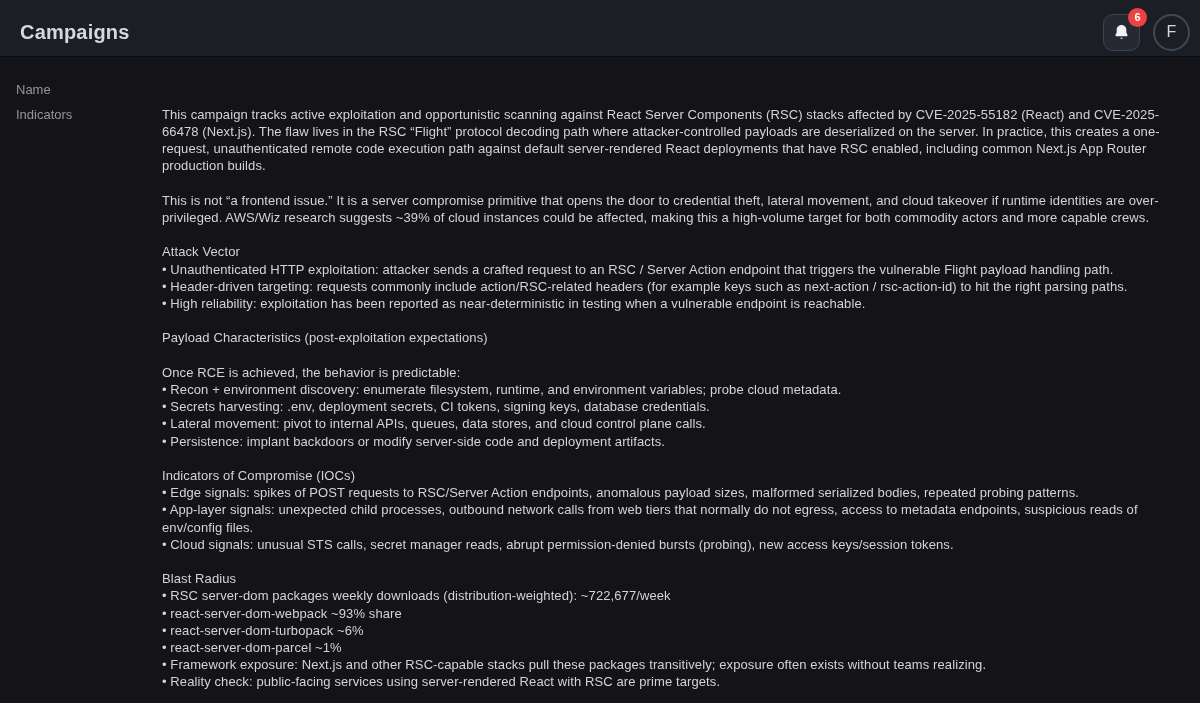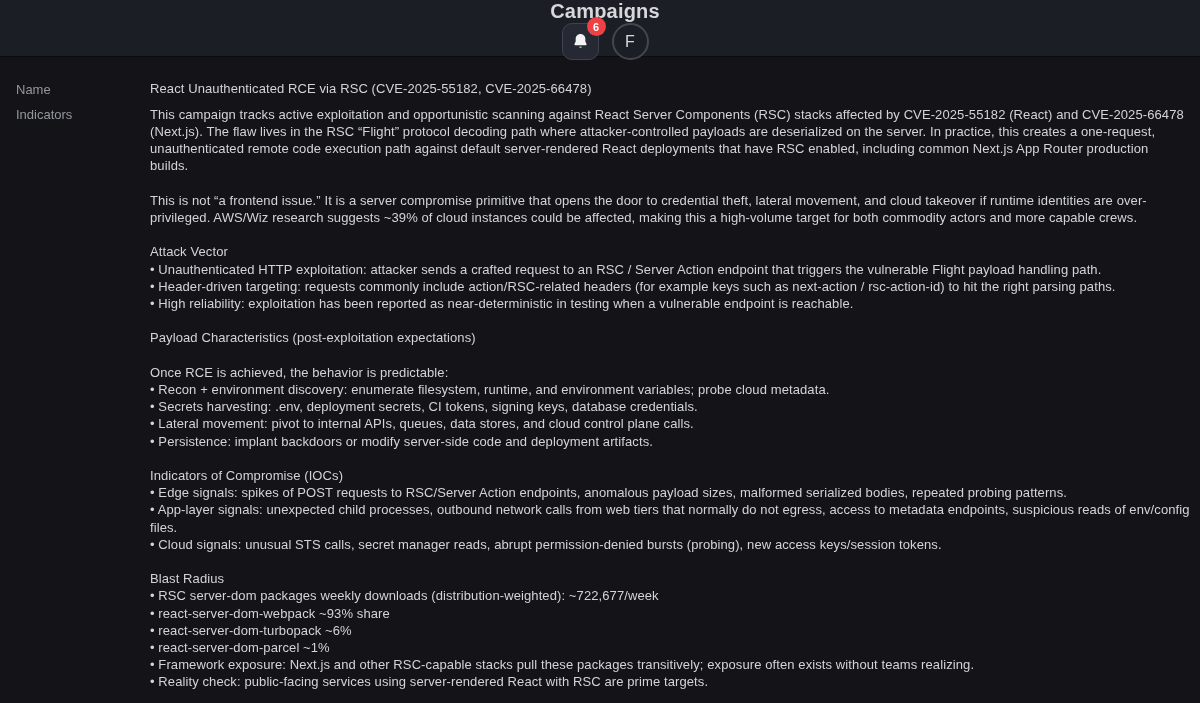--- a/index.html
+++ b/index.html
@@ -9,22 +9,21 @@
     background: #141418;
     font-family: "Liberation Sans", "DejaVu Sans", sans-serif;
   }
   
   .app-header {
     height: 57px;
     background: #1c1e25;
     border-bottom: 1px solid #0a0b0e;
     display: flex;
     align-items: center;
-    padding: 0 10px 0 20px;
-    flex-direction: column;
+    padding: 8px 10px 0 20px;
   }
   .app-title {
     font-size: 20px;
     font-weight: bold;
     color: #d7d8db;
     letter-spacing: 0.2px;
     flex: 0 0 auto;
   }
   .header-spacer { flex: 1 1 auto; }
   .header-actions {
@@ -73,20 +72,21 @@
   }
   
   .content {
     padding: 23px 10px 0 16px;
   }
   .field-row {
     display: grid;
     grid-template-columns: 134px 1fr;
     margin-bottom: 8px;
     align-items: start;
+    gap: 12px;
   }
   .field-label {
     color: #94969e;
     font-size: 13px;
     line-height: 17.2px;
     padding-top: 0.5px;
   }
   .field-value {
     color: #d2d4d8;
     font-size: 13px;
@@ -113,21 +113,20 @@
     </div>
     <div class="avatar">
       <span>F</span>
     </div>
   </div>
 </header>
 
 <main class="content">
   <div class="field-row">
     <div class="field-label">Name</div>
-    <div class="field-value">React Unauthenticated RCE via RSC (CVE-2025-55182, CVE-2025-66478)</div>
   </div>
   <div class="field-row">
     <div class="field-label">Indicators</div>
     <div class="field-value">This campaign tracks active exploitation and opportunistic scanning against React Server Components (RSC) stacks affected by CVE-2025-55182 (React) and CVE-2025-66478 (Next.js). The flaw lives in the RSC “Flight” protocol decoding path where attacker-controlled payloads are deserialized on the server. In practice, this creates a one-request, unauthenticated remote code execution path against default server-rendered React deployments that have RSC enabled, including common Next.js App Router production builds.
 
 This is not “a frontend issue.” It is a server compromise primitive that opens the door to credential theft, lateral movement, and cloud takeover if runtime identities are over-privileged. AWS/Wiz research suggests ~39% of cloud instances could be affected, making this a high-volume target for both commodity actors and more capable crews.
 
 Attack Vector
 • Unauthenticated HTTP exploitation: attacker sends a crafted request to an RSC / Server Action endpoint that triggers the vulnerable Flight payload handling path.
 • Header-driven targeting: requests commonly include action/RSC-related headers (for example keys such as next-action / rsc-action-id) to hit the right parsing paths.

